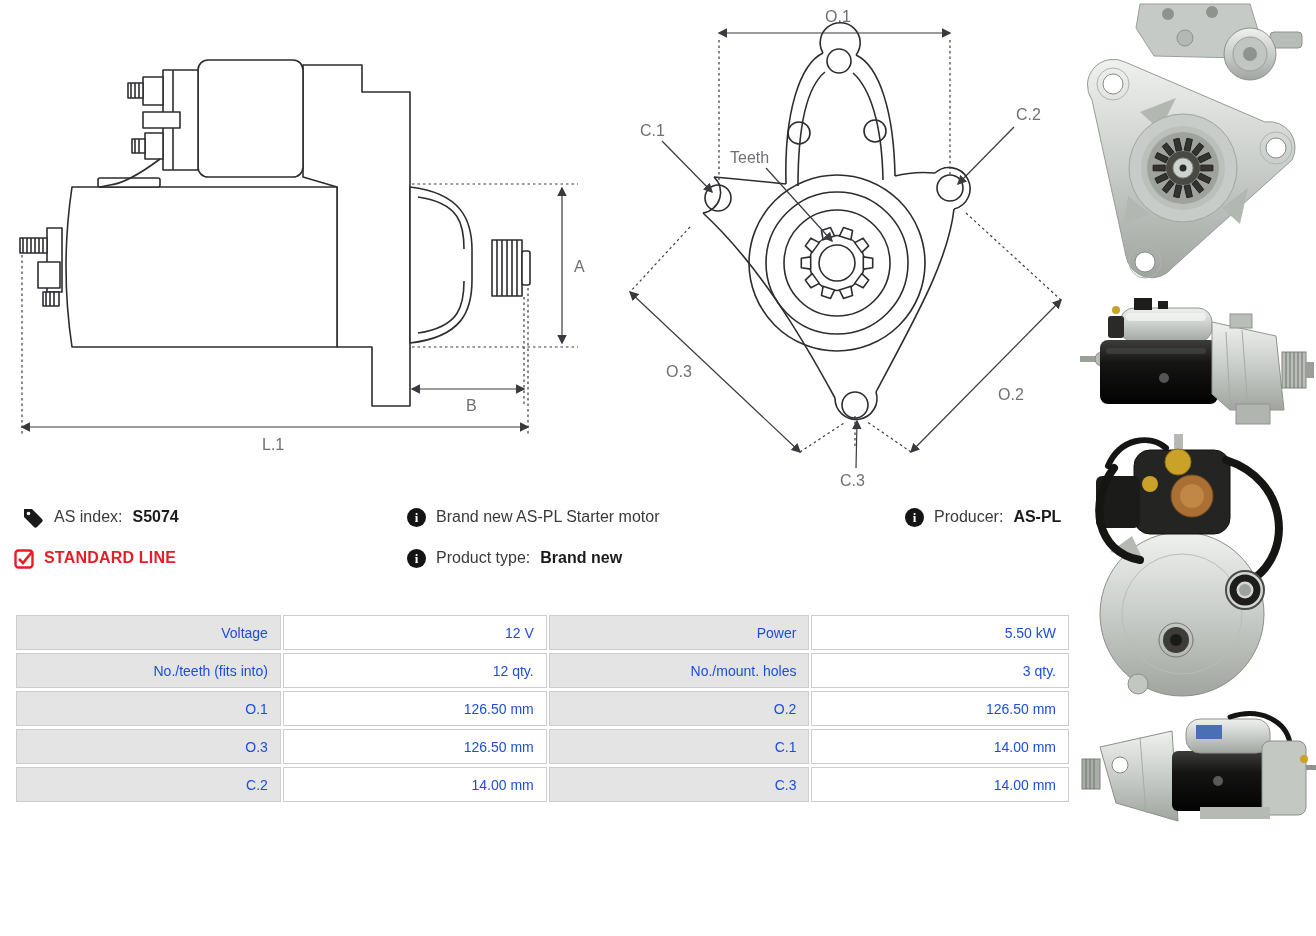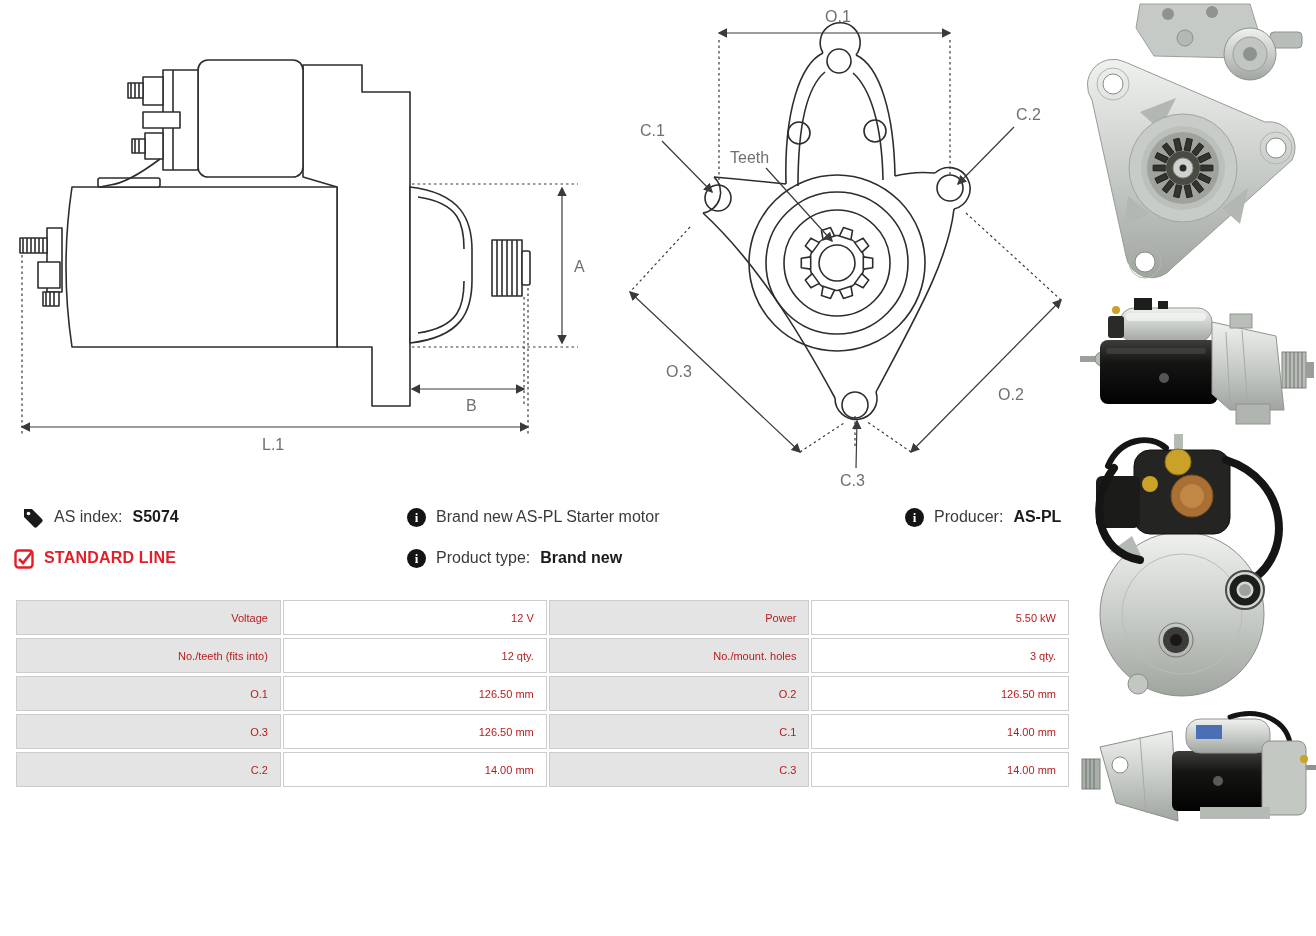--- a/index.html
+++ b/index.html
@@ -29,23 +29,23 @@
   .pos-desc     { left:407px; top:508px; }
   .pos-type     { left:407px; top:549px; }
   .pos-producer { left:905px; top:508px; }
   .standard-line { color:#e41e26; font-weight:bold; letter-spacing:0.2px; }
   .icon-info { width:19px; height:19px; border-radius:50%; background:#141414;
                color:#fff; font-weight:bold; font-size:13px; line-height:19px;
                text-align:center; flex:0 0 auto; font-family:"Liberation Serif",serif; }
   .logo-box { position:absolute; left:983px; top:531px; }
 
   
-  .spec { position:absolute; left:14px; top:597px; width:1057px;
+  .spec { position:absolute; left:14px; top:612px; width:1057px;
           border-collapse:separate; border-spacing:2px 3px; table-layout:fixed;
-          font-size:11px; color:#b91c1c; }
+          font-size:14px; color:#1d4ed8; }
   .spec td { border:1px solid #cdcdcd; padding:8px 12px 7px; text-align:right;
              vertical-align:top; line-height:18px; overflow:hidden; }
   .spec td.label { background:#e4e4e4; }
   .spec td.value { background:#ffffff; }
   .spec td.label span { display:inline-block; max-width:190px; }
 </style>
 </head>
 <body>
 
 <div class="page">

